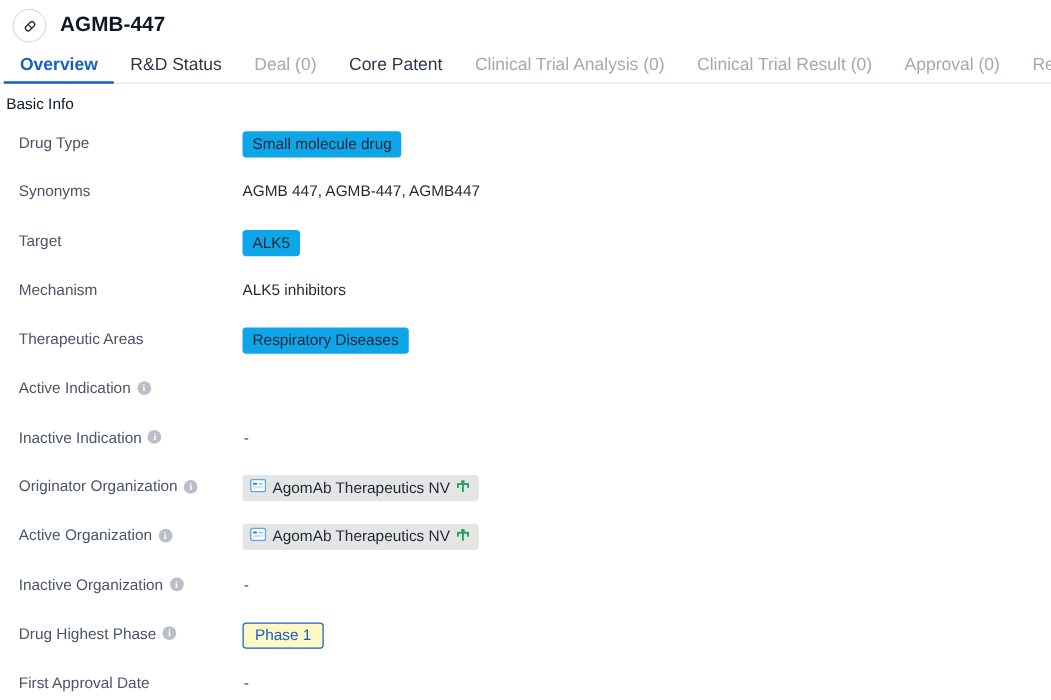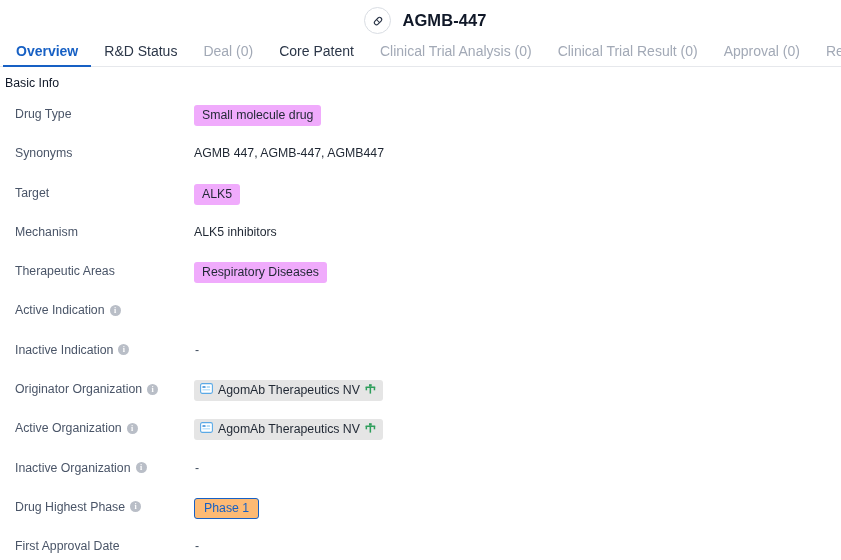--- a/index.html
+++ b/index.html
@@ -16,21 +16,20 @@
     -webkit-font-smoothing: antialiased;
   }
 
   
   .drug-header {
     display: flex;
     align-items: center;
     height: 36px;
     padding: 5px 0 0 10px;
     box-sizing: border-box;
-    justify-content: center;
   }
   .drug-avatar {
     width: 25px;
     height: 25px;
     border-radius: 50%;
     border: 1px solid #d9dde3;
     background: #ffffff;
     display: flex;
     align-items: center;
     justify-content: center;
@@ -132,21 +131,21 @@
     margin-left: 5px;
     flex: none;
     font-family: "Liberation Serif", serif;
     cursor: pointer;
   }
 
   
   .chip {
     display: inline-flex;
     align-items: center;
-    background: #f0abfc;
+    background: #0ea5e9;
     border-radius: 3px;
     padding: 3px 8px 4px 8px;
     font-size: 12.3px;
     color: #1f2733;
     line-height: 14px;
     cursor: pointer;
   }
   .chip-org {
     background: #e5e5e5;
     border-radius: 3px;
@@ -156,21 +155,21 @@
   .chip-org .org-name { color: #1f2733; }
   .plain-text { line-height: 16px; }
   .dash { color: #3d4a5c; font-size: 12.3px; padding-left: 1px; }
 
   .phase-badge {
     display: inline-flex;
     align-items: center;
     border: 1px solid #1760c4;
     border-radius: 3px;
     color: #1760c4;
-    background: #fdba74;
+    background: #fef9c3;
     font-size: 12.3px;
     padding: 2px 9px 3px 9px;
     line-height: 14px;
     cursor: pointer;
   }
 
   .org-badge-icon { display: block; flex: none; }
   .org-tree-icon { display: block; flex: none; }
 </style>
 </head>

